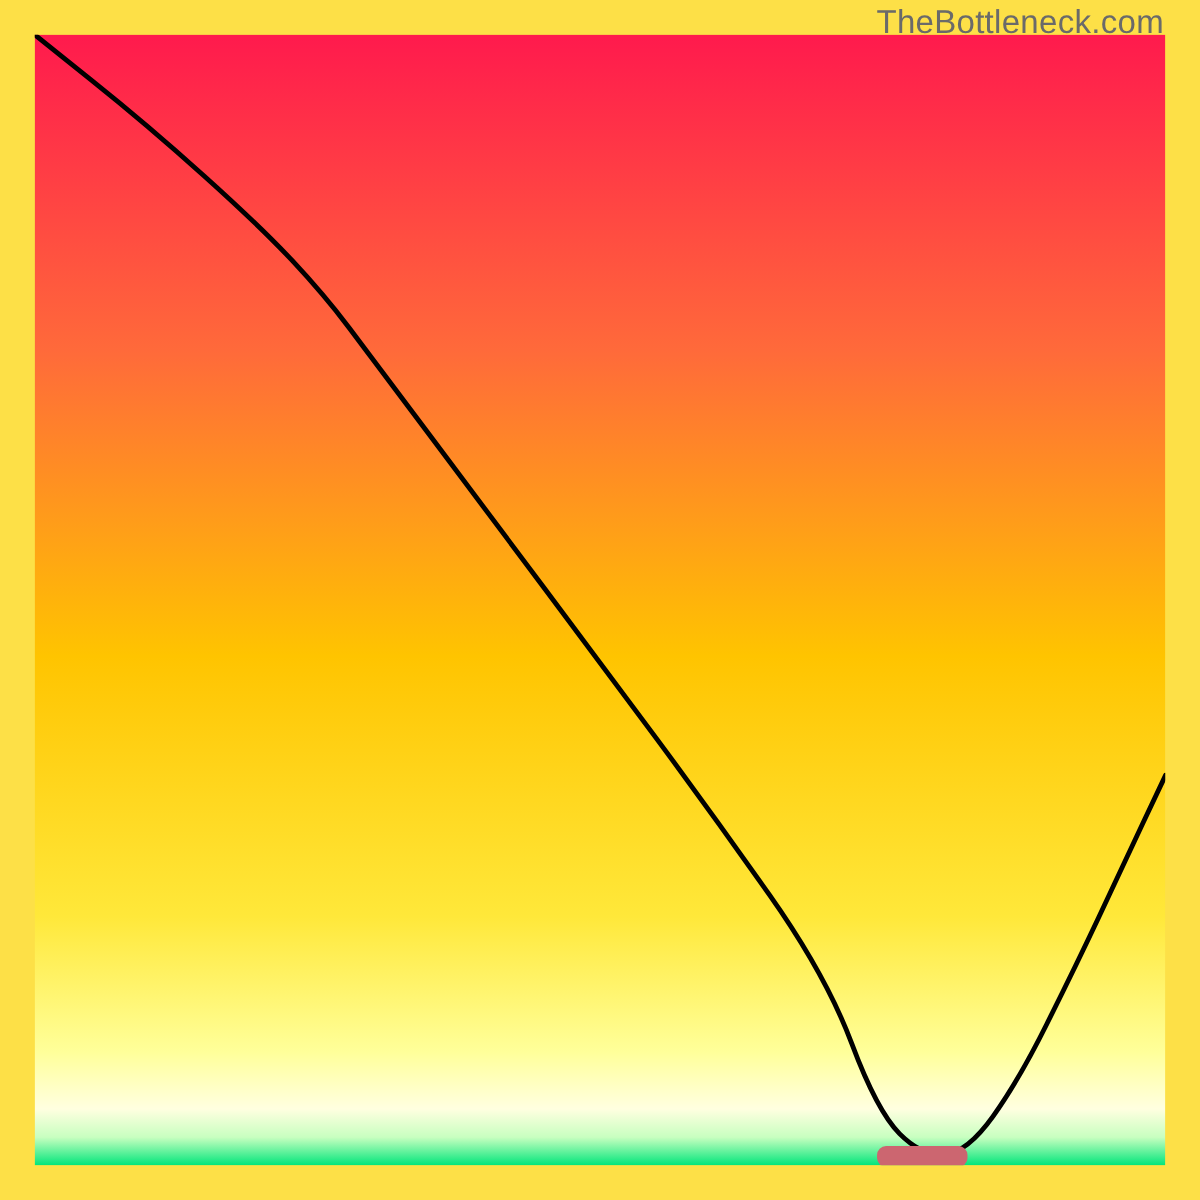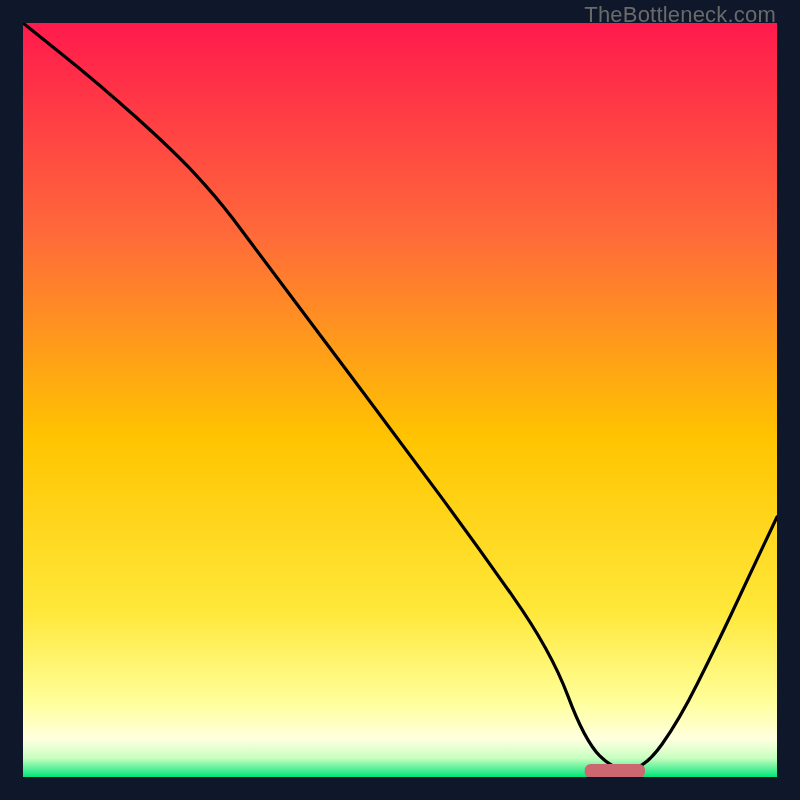--- a/index.html
+++ b/index.html
@@ -9,21 +9,21 @@
     height: 800px;
     background: #000;
     font-family: Arial, Helvetica, sans-serif;
   }
   .frame {
     position: absolute;
     left: 0;
     top: 0;
     width: 800px;
     height: 800px;
-    background: #0f172a;
+    background: #fde047;
   }
   .plot {
     position: absolute;
     left: 23px;
     top: 23px;
     width: 754px;
     height: 754px;
     overflow: hidden;
   }
   .watermark {

